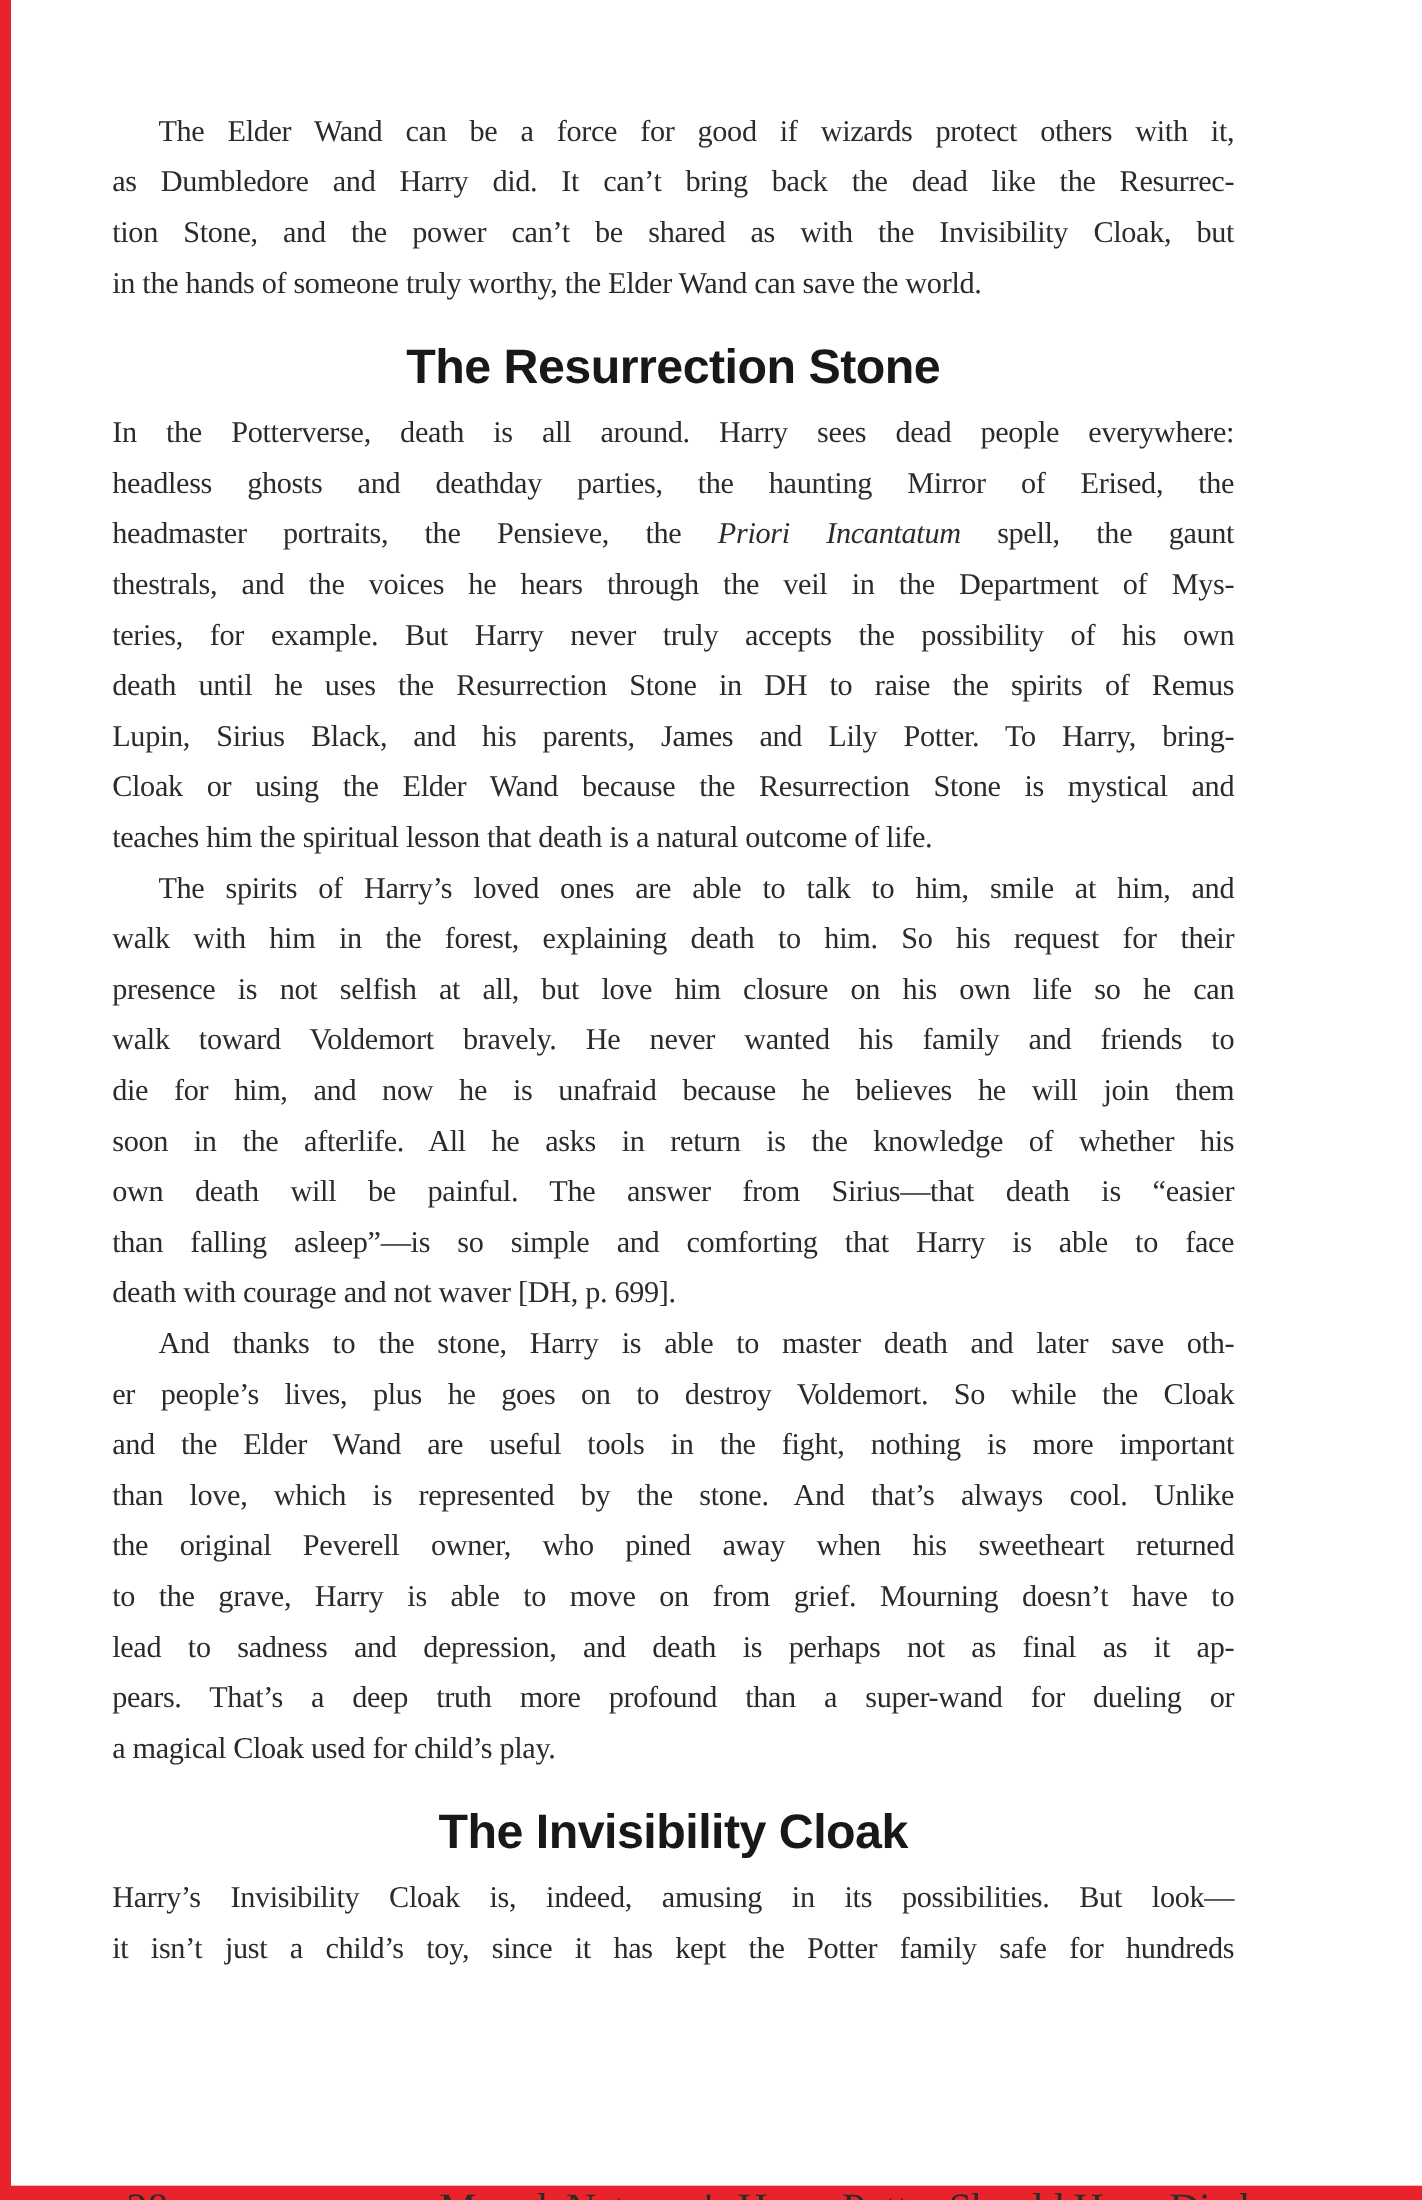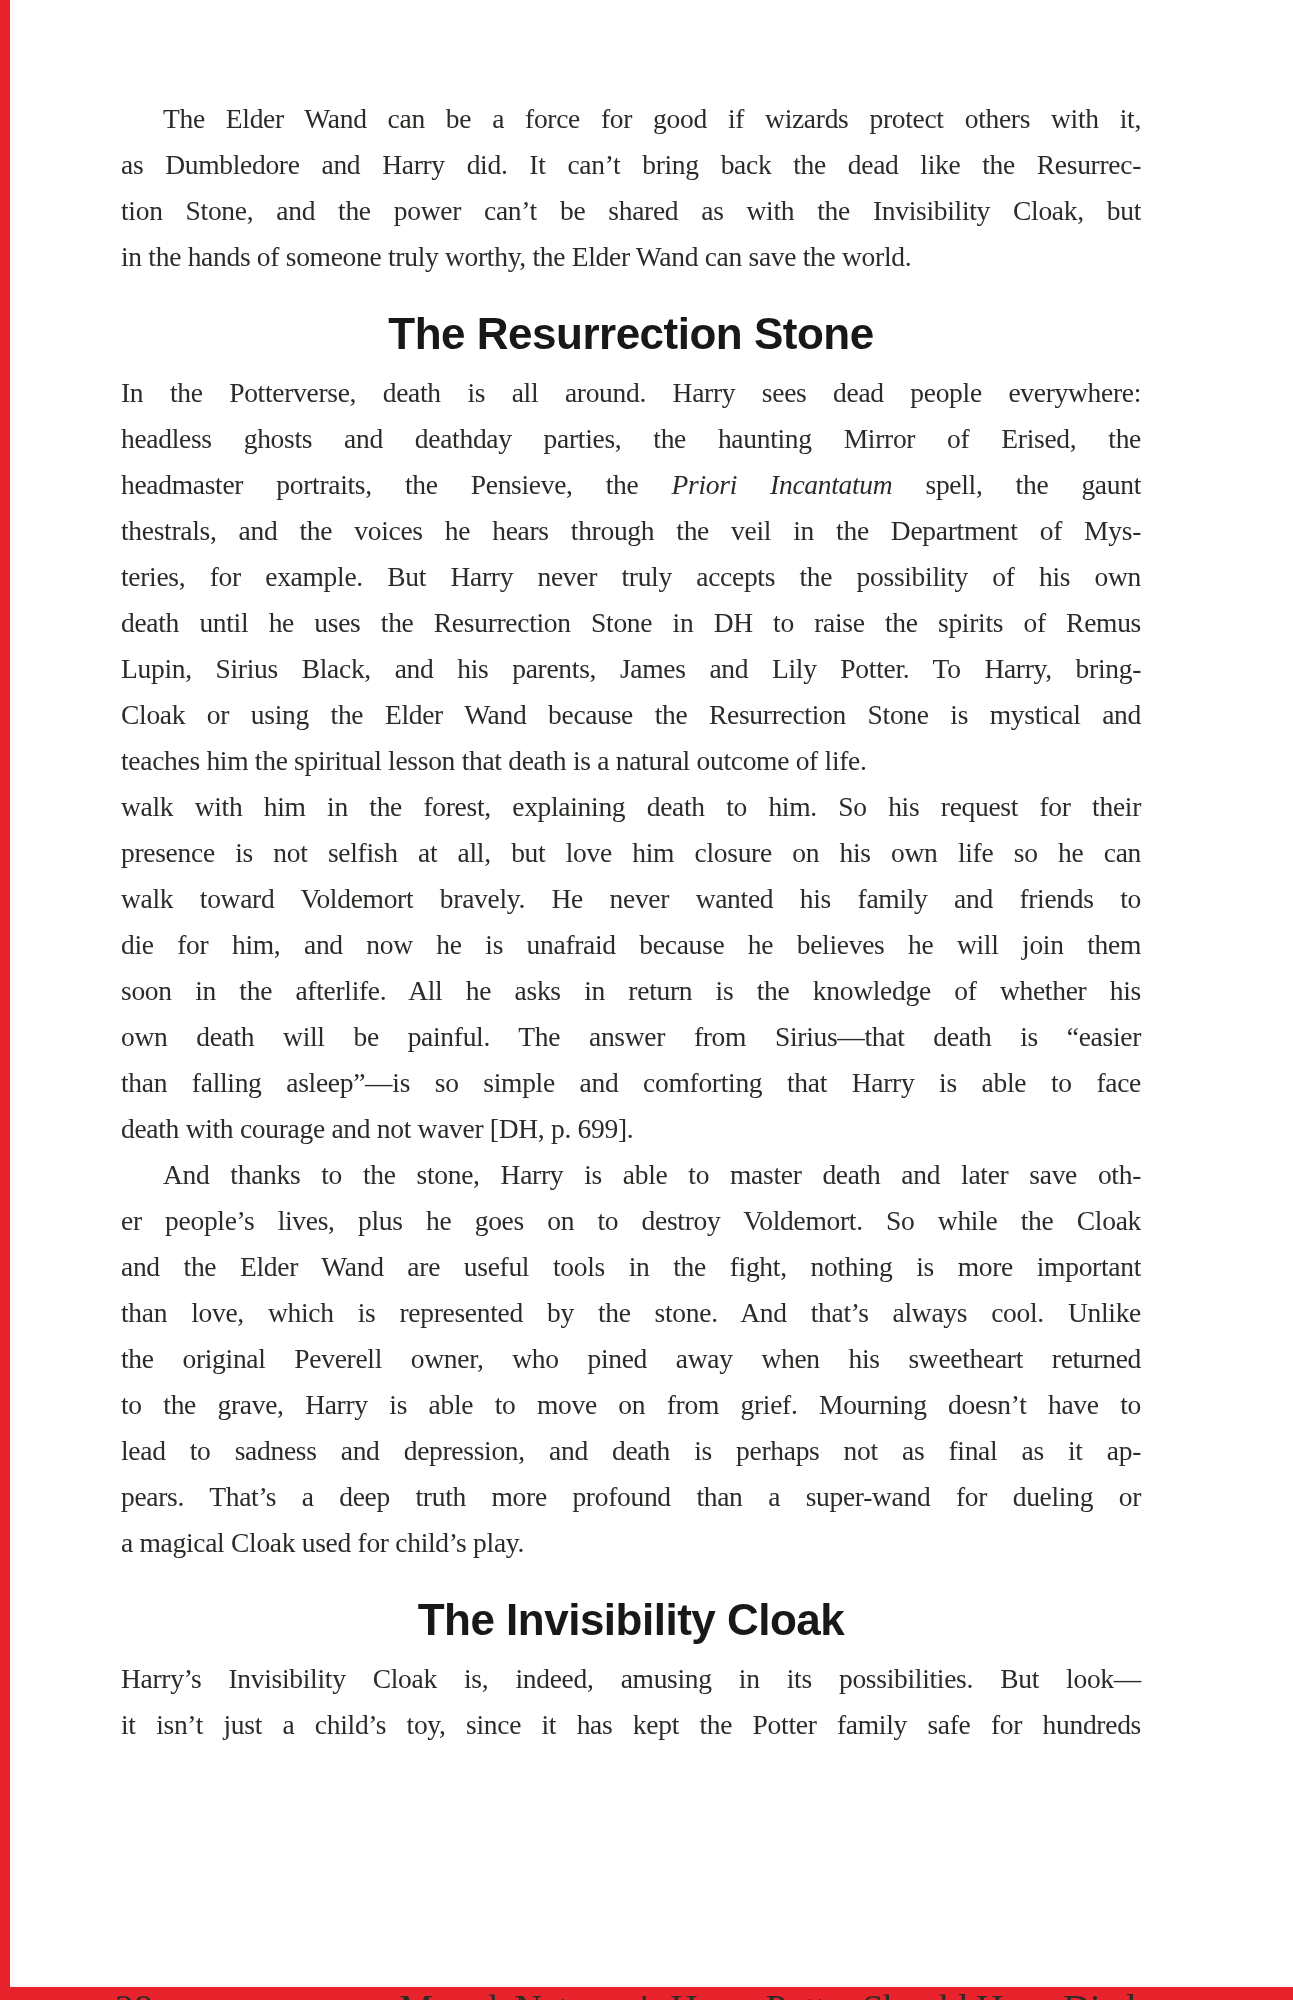--- a/index.html
+++ b/index.html
@@ -16,21 +16,21 @@
     left: 0; top: 0;
     width: 10px; height: 100%;
   }
   .edge-bottom {
     position: absolute;
     left: 0; bottom: 0;
     width: 100%; height: 13px;
   }
   .content {
     position: absolute;
-    left: 121px;
+    left: 102px;
     top: 96px;
     width: 1020px;
     color: #2d2b28;
     font-size: 27.5px;
     letter-spacing: -0.3px;
   }
   .paragraph { margin: 0; }
   .line {
     line-height: 46px;
     height: 46px;
@@ -86,20 +86,21 @@
         <div class="line">headless ghosts and deathday parties, the haunting Mirror of Erised, the</div>
         <div class="line">headmaster portraits, the Pensieve, the <i>Priori Incantatum</i> spell, the gaunt</div>
         <div class="line">thestrals, and the voices he hears through the veil in the Department of Mys-</div>
         <div class="line">teries, for example. But Harry never truly accepts the possibility of his own</div>
         <div class="line">death until he uses the Resurrection Stone in DH to raise the spirits of Remus</div>
         <div class="line">Lupin, Sirius Black, and his parents, James and Lily Potter. To Harry, bring-</div>
         <div class="line">Cloak or using the Elder Wand because the Resurrection Stone is mystical and</div>
         <div class="line ragged">teaches him the spiritual lesson that death is a natural outcome of life.</div>
       </div>
       <div class="paragraph">
+        <div class="line indent">The spirits of Harry’s loved ones are able to talk to him, smile at him, and</div>
         <div class="line">walk with him in the forest, explaining death to him. So his request for their</div>
         <div class="line">presence is not selfish at all, but love him closure on his own life so he can</div>
         <div class="line">walk toward Voldemort bravely. He never wanted his family and friends to</div>
         <div class="line">die for him, and now he is unafraid because he believes he will join them</div>
         <div class="line">soon in the afterlife. All he asks in return is the knowledge of whether his</div>
         <div class="line">own death will be painful. The answer from Sirius—that death is “easier</div>
         <div class="line">than falling asleep”—is so simple and comforting that Harry is able to face</div>
         <div class="line ragged">death with courage and not waver [DH, p. 699].</div>
       </div>
       <div class="paragraph">

